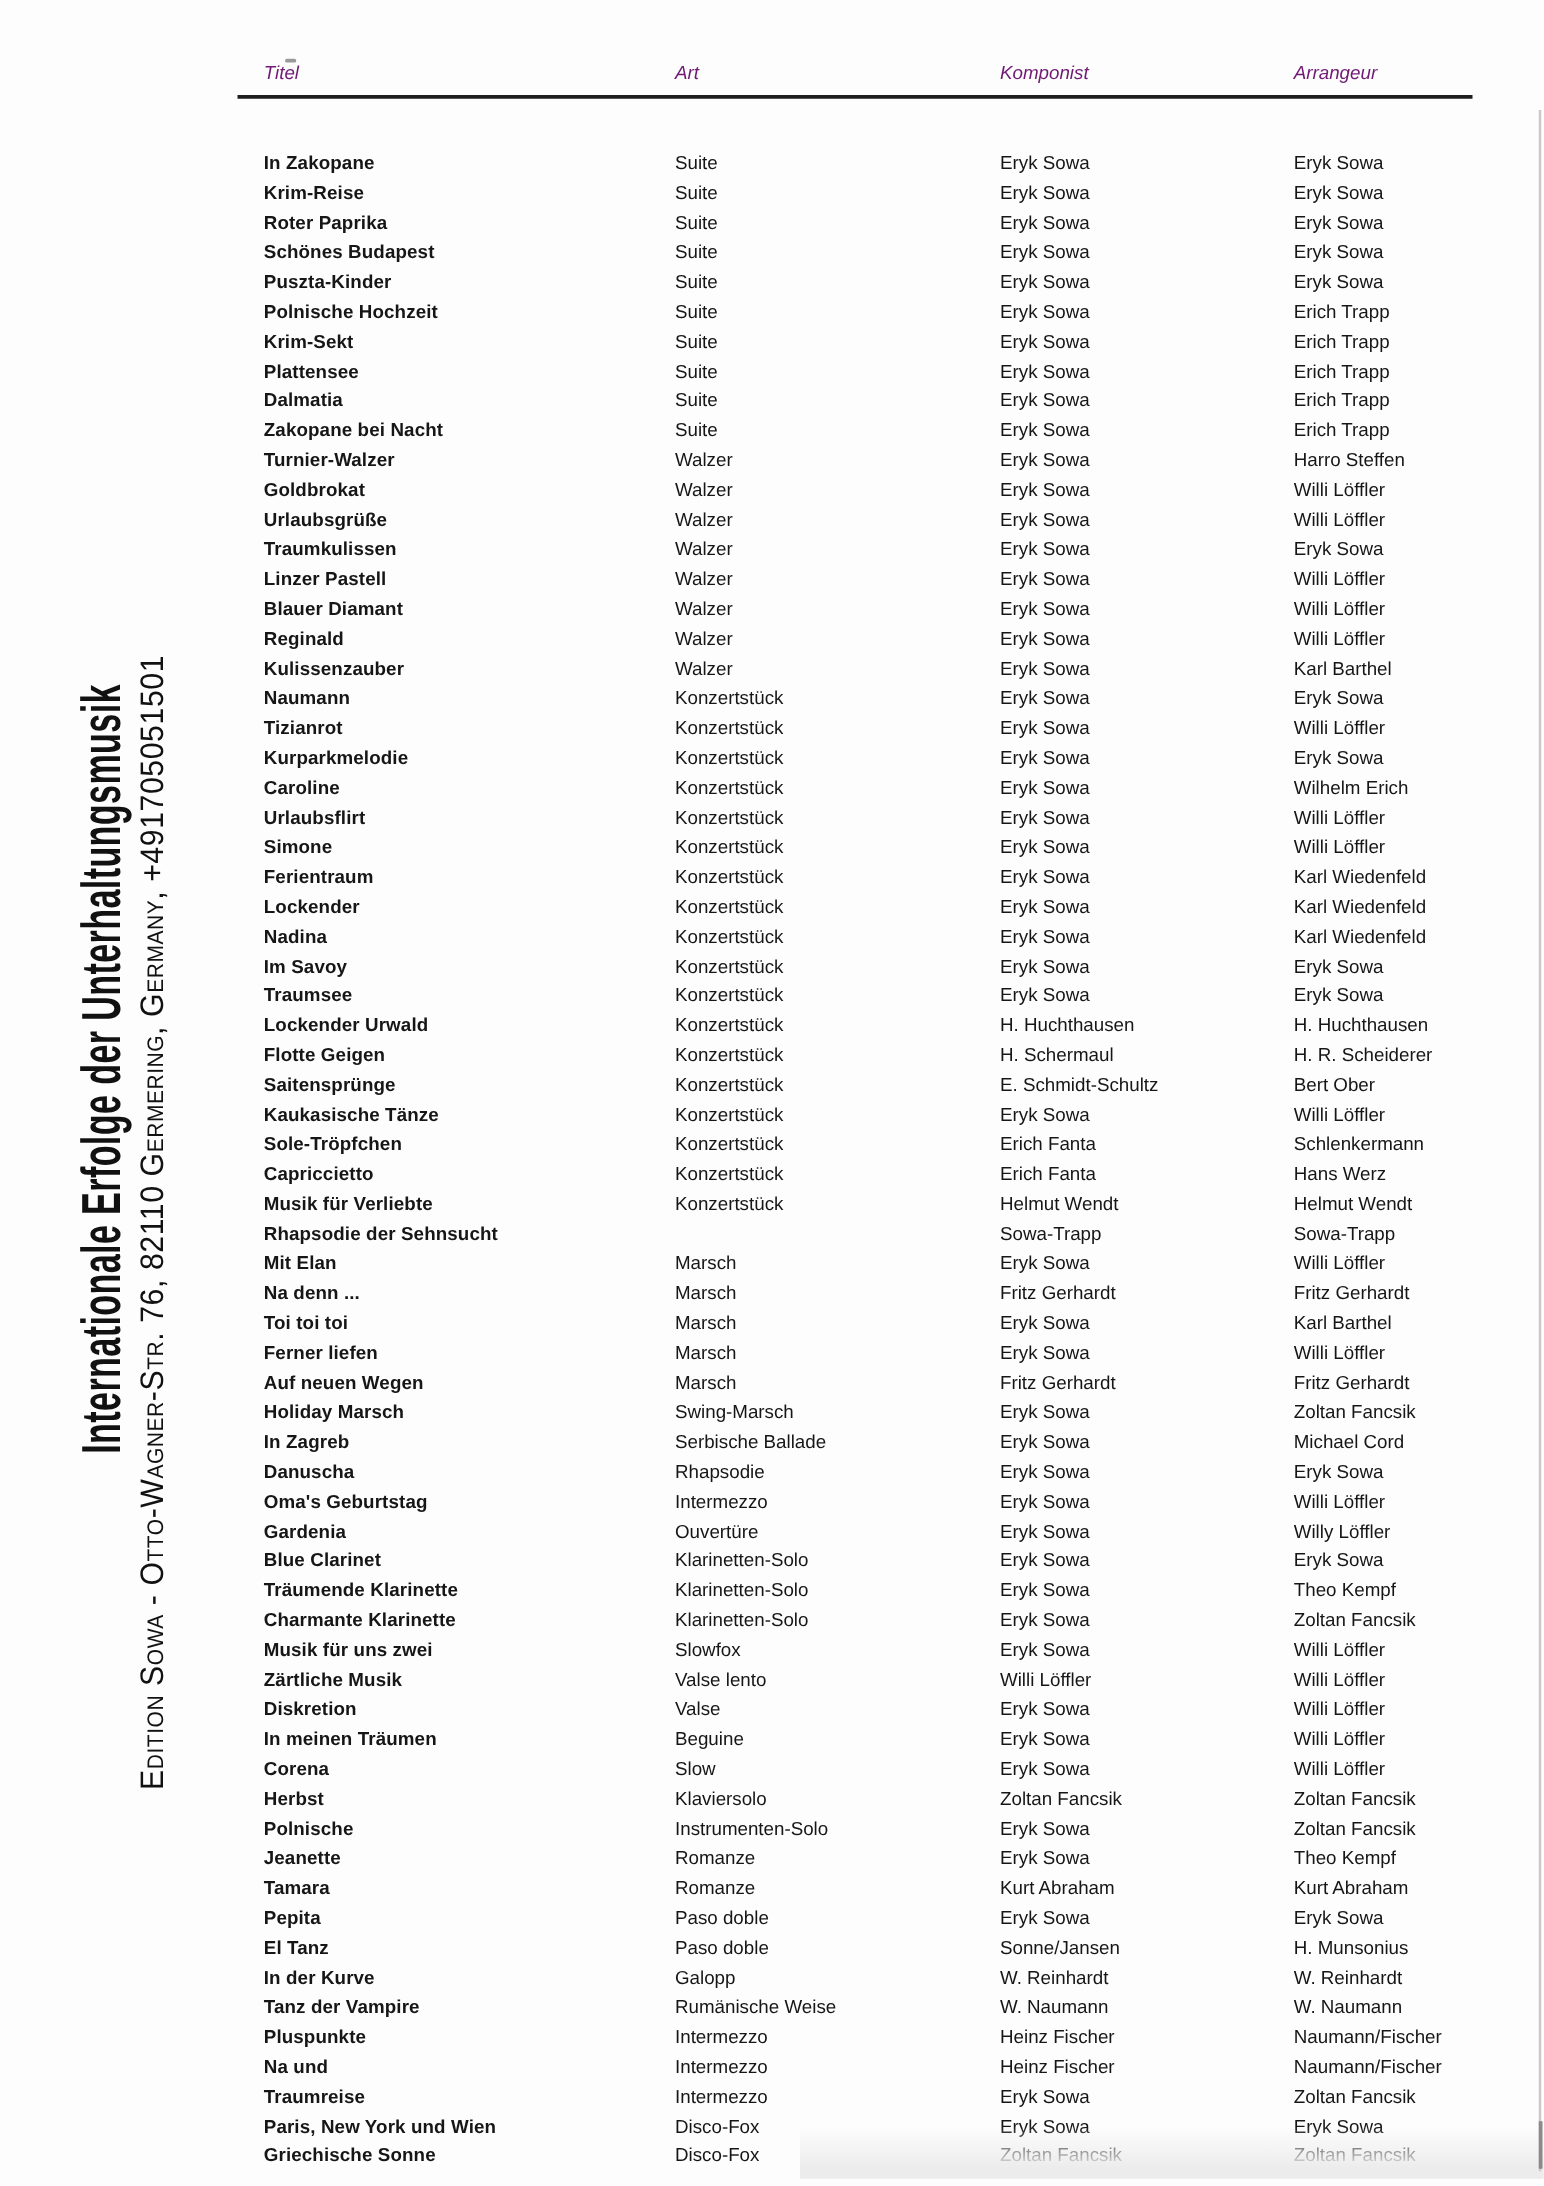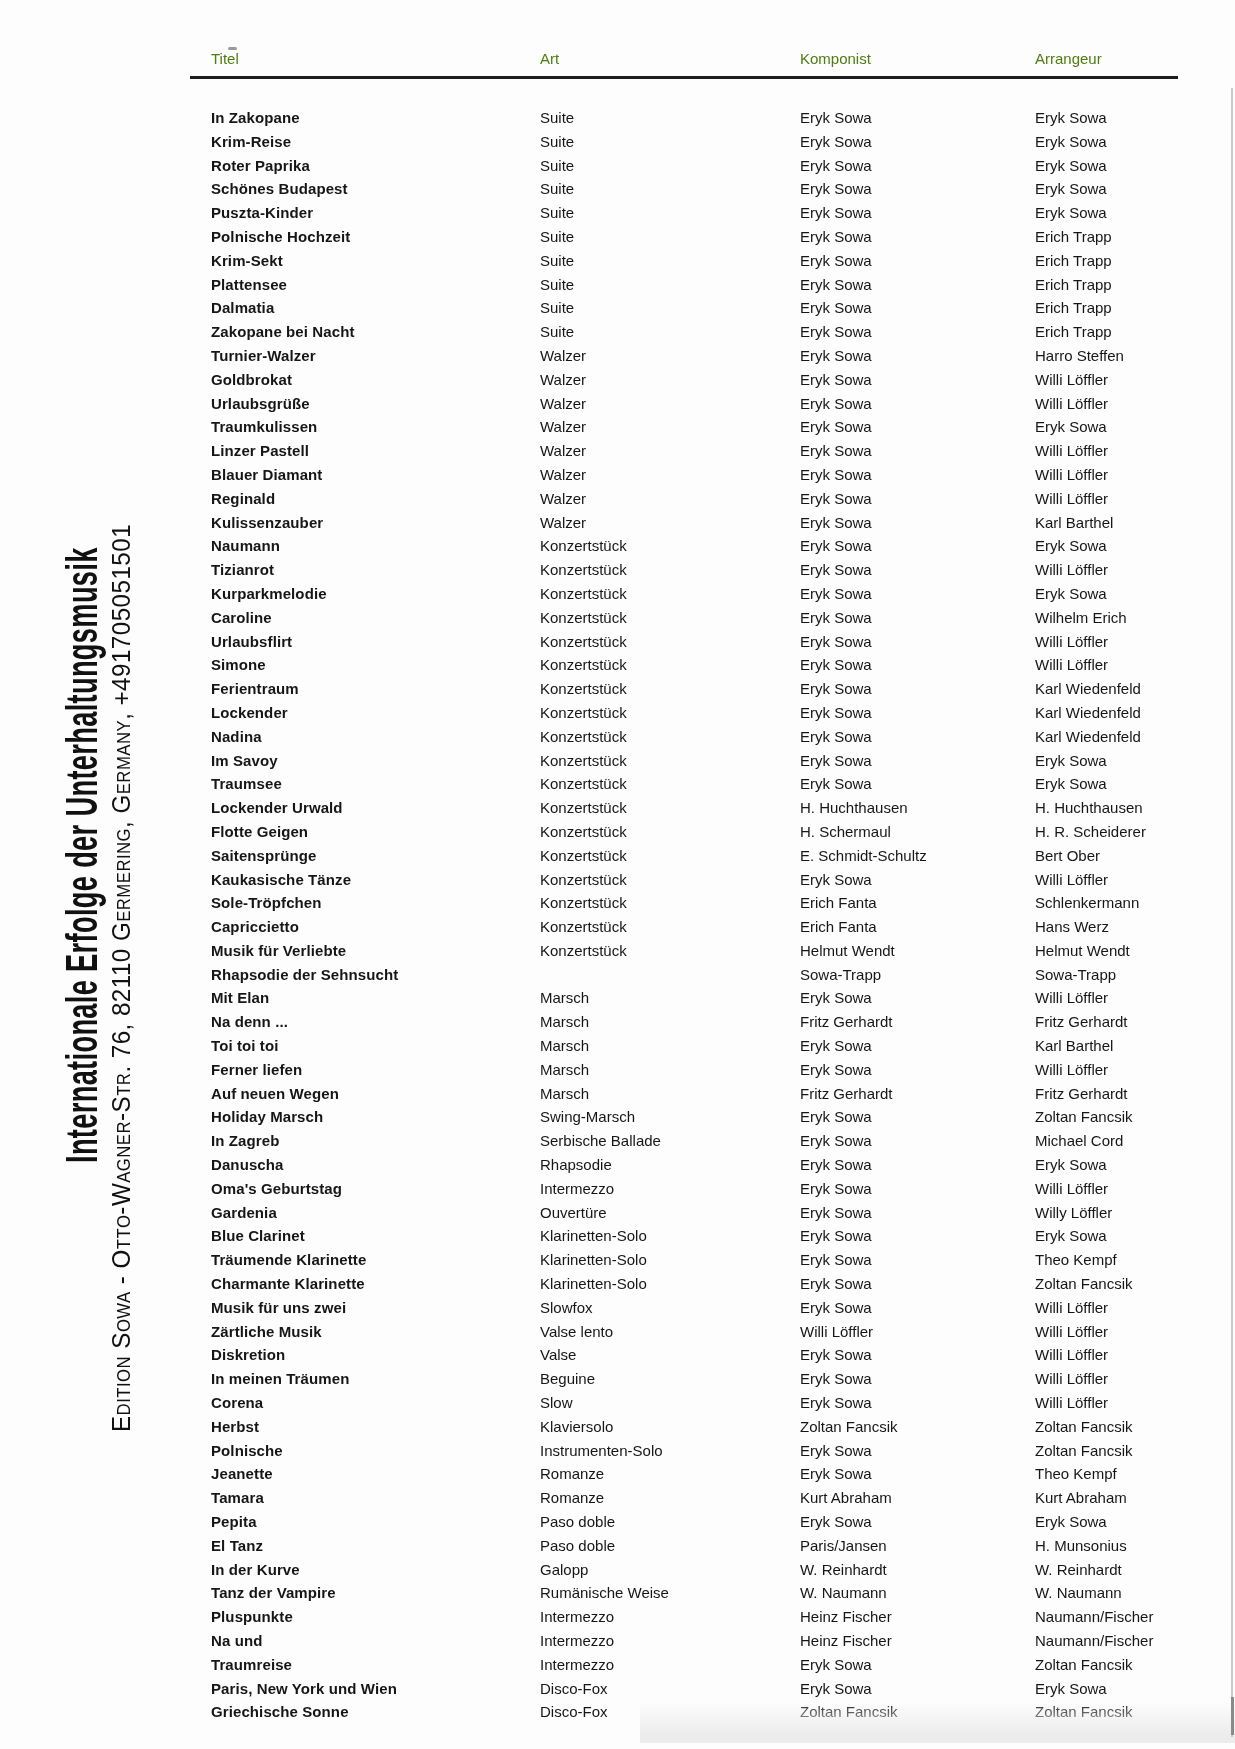--- a/index.html
+++ b/index.html
@@ -89,29 +89,30 @@
   .grid-row {
     display: grid;
     grid-template-columns: 329px 260px 235px 1fr;
     padding-left: 21px;
     box-sizing: border-box;
   }
   .header-row {
     font-size: 15px;
     line-height: 22px;
     font-weight: 400;
-    color: #4d7c0f;
+    color: #701a75;
+    font-style: italic;
   }
   .header-rule {
     margin-top: 6px;
     height: 3px;
     background: #1e1e1e;
   }
   .rows {
-    margin-top: 27px;
+    margin-top: 40px;
   }
   .row {
     font-size: 15px;
     line-height: 23.8px;
     height: 23.8px;
     white-space: nowrap;
   }
   .cell { display: block; overflow: visible; }
   .cell.c0 { font-weight: 700; letter-spacing: 0.1px; }
 </style>
@@ -487,21 +488,21 @@
       </div>
       <div class="grid-row row">
         <span class="cell c0">Pepita</span>
         <span class="cell c1">Paso doble</span>
         <span class="cell c2">Eryk Sowa</span>
         <span class="cell c3">Eryk Sowa</span>
       </div>
       <div class="grid-row row">
         <span class="cell c0">El Tanz</span>
         <span class="cell c1">Paso doble</span>
-        <span class="cell c2">Paris/Jansen</span>
+        <span class="cell c2">Sonne/Jansen</span>
         <span class="cell c3">H. Munsonius</span>
       </div>
       <div class="grid-row row">
         <span class="cell c0">In der Kurve</span>
         <span class="cell c1">Galopp</span>
         <span class="cell c2">W. Reinhardt</span>
         <span class="cell c3">W. Reinhardt</span>
       </div>
       <div class="grid-row row">
         <span class="cell c0">Tanz der Vampire</span>

